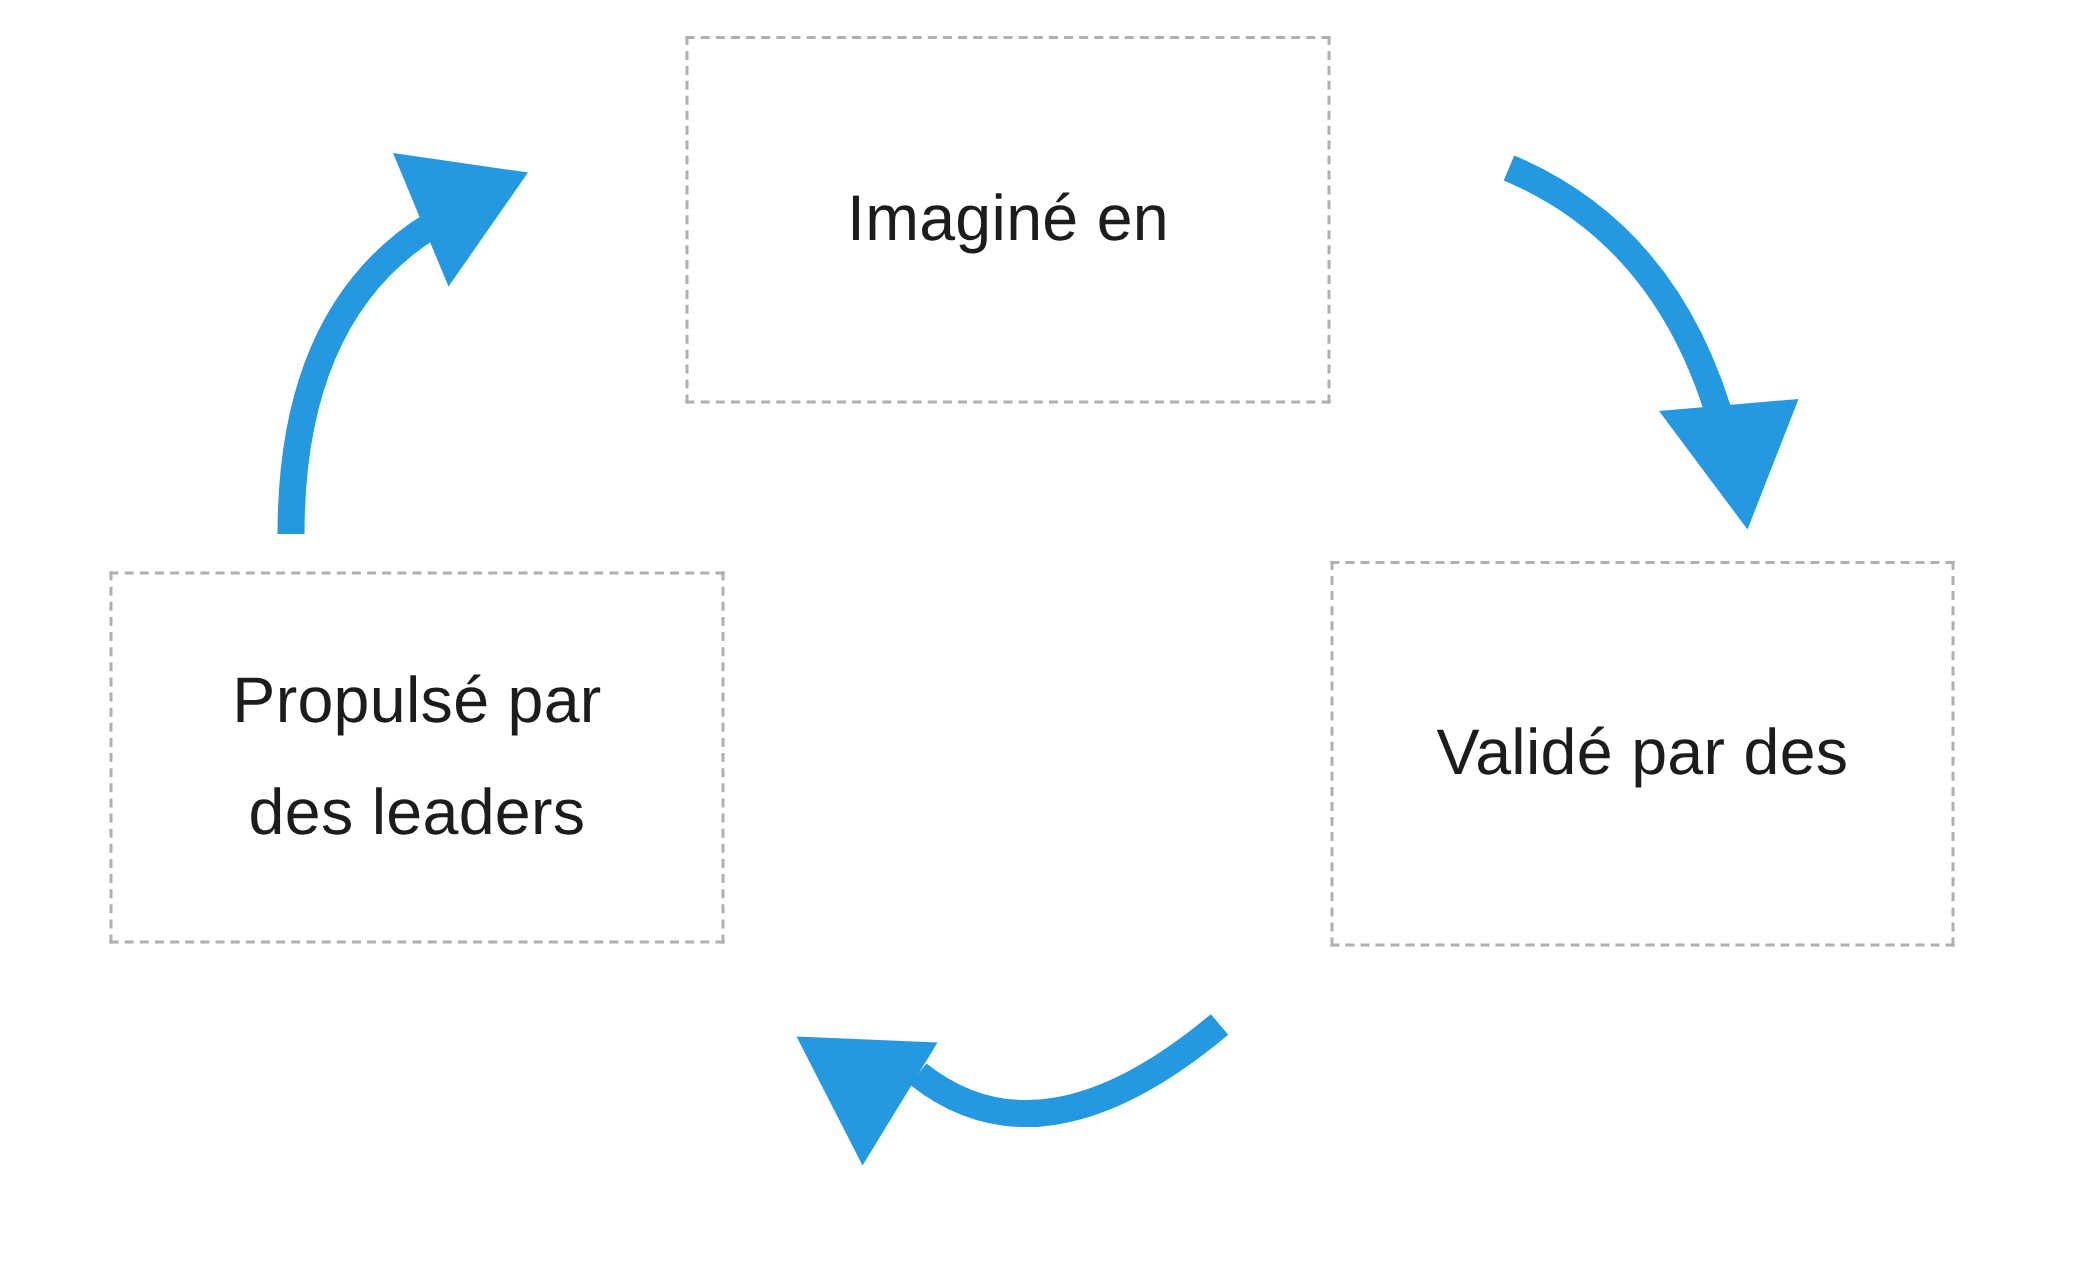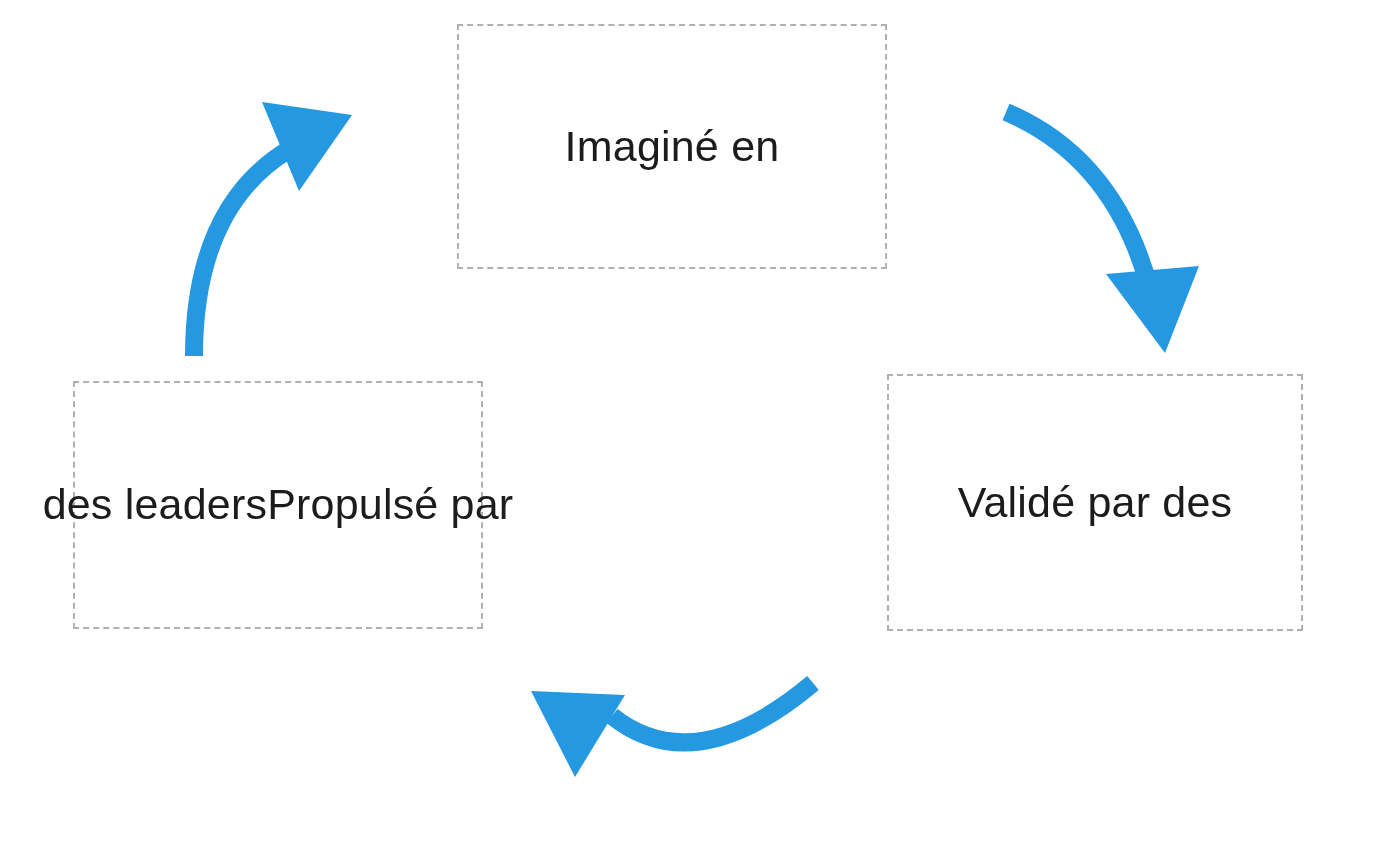--- a/index.html
+++ b/index.html
@@ -20,21 +20,21 @@
     left: 0;
     top: 0;
     width: 1383px;
     height: 853px;
   }
   .step-box {
     position: absolute;
     border: 2px dashed #b0b0b0;
     box-sizing: border-box;
     display: flex;
-    flex-direction: row;
+    flex-direction: column;
     align-items: center;
     justify-content: center;
     text-align: center;
     color: #1c1c1e;
     font-size: 43px;
     font-weight: 500;
     line-height: 1.75;
     letter-spacing: 0.2px;
   }
   .step-box .line {
@@ -70,17 +70,17 @@
 
   <div class="step-box box-top">
     <span class="line">Imaginé en</span>
   </div>
 
   <div class="step-box box-right">
     <span class="line">Validé par des</span>
   </div>
 
   <div class="step-box box-left">
+    <span class="line">Propulsé par</span>
     <span class="line">des leaders</span>
-    <span class="line">Propulsé par</span>
   </div>
 
 </div>
 
 </body></html>

